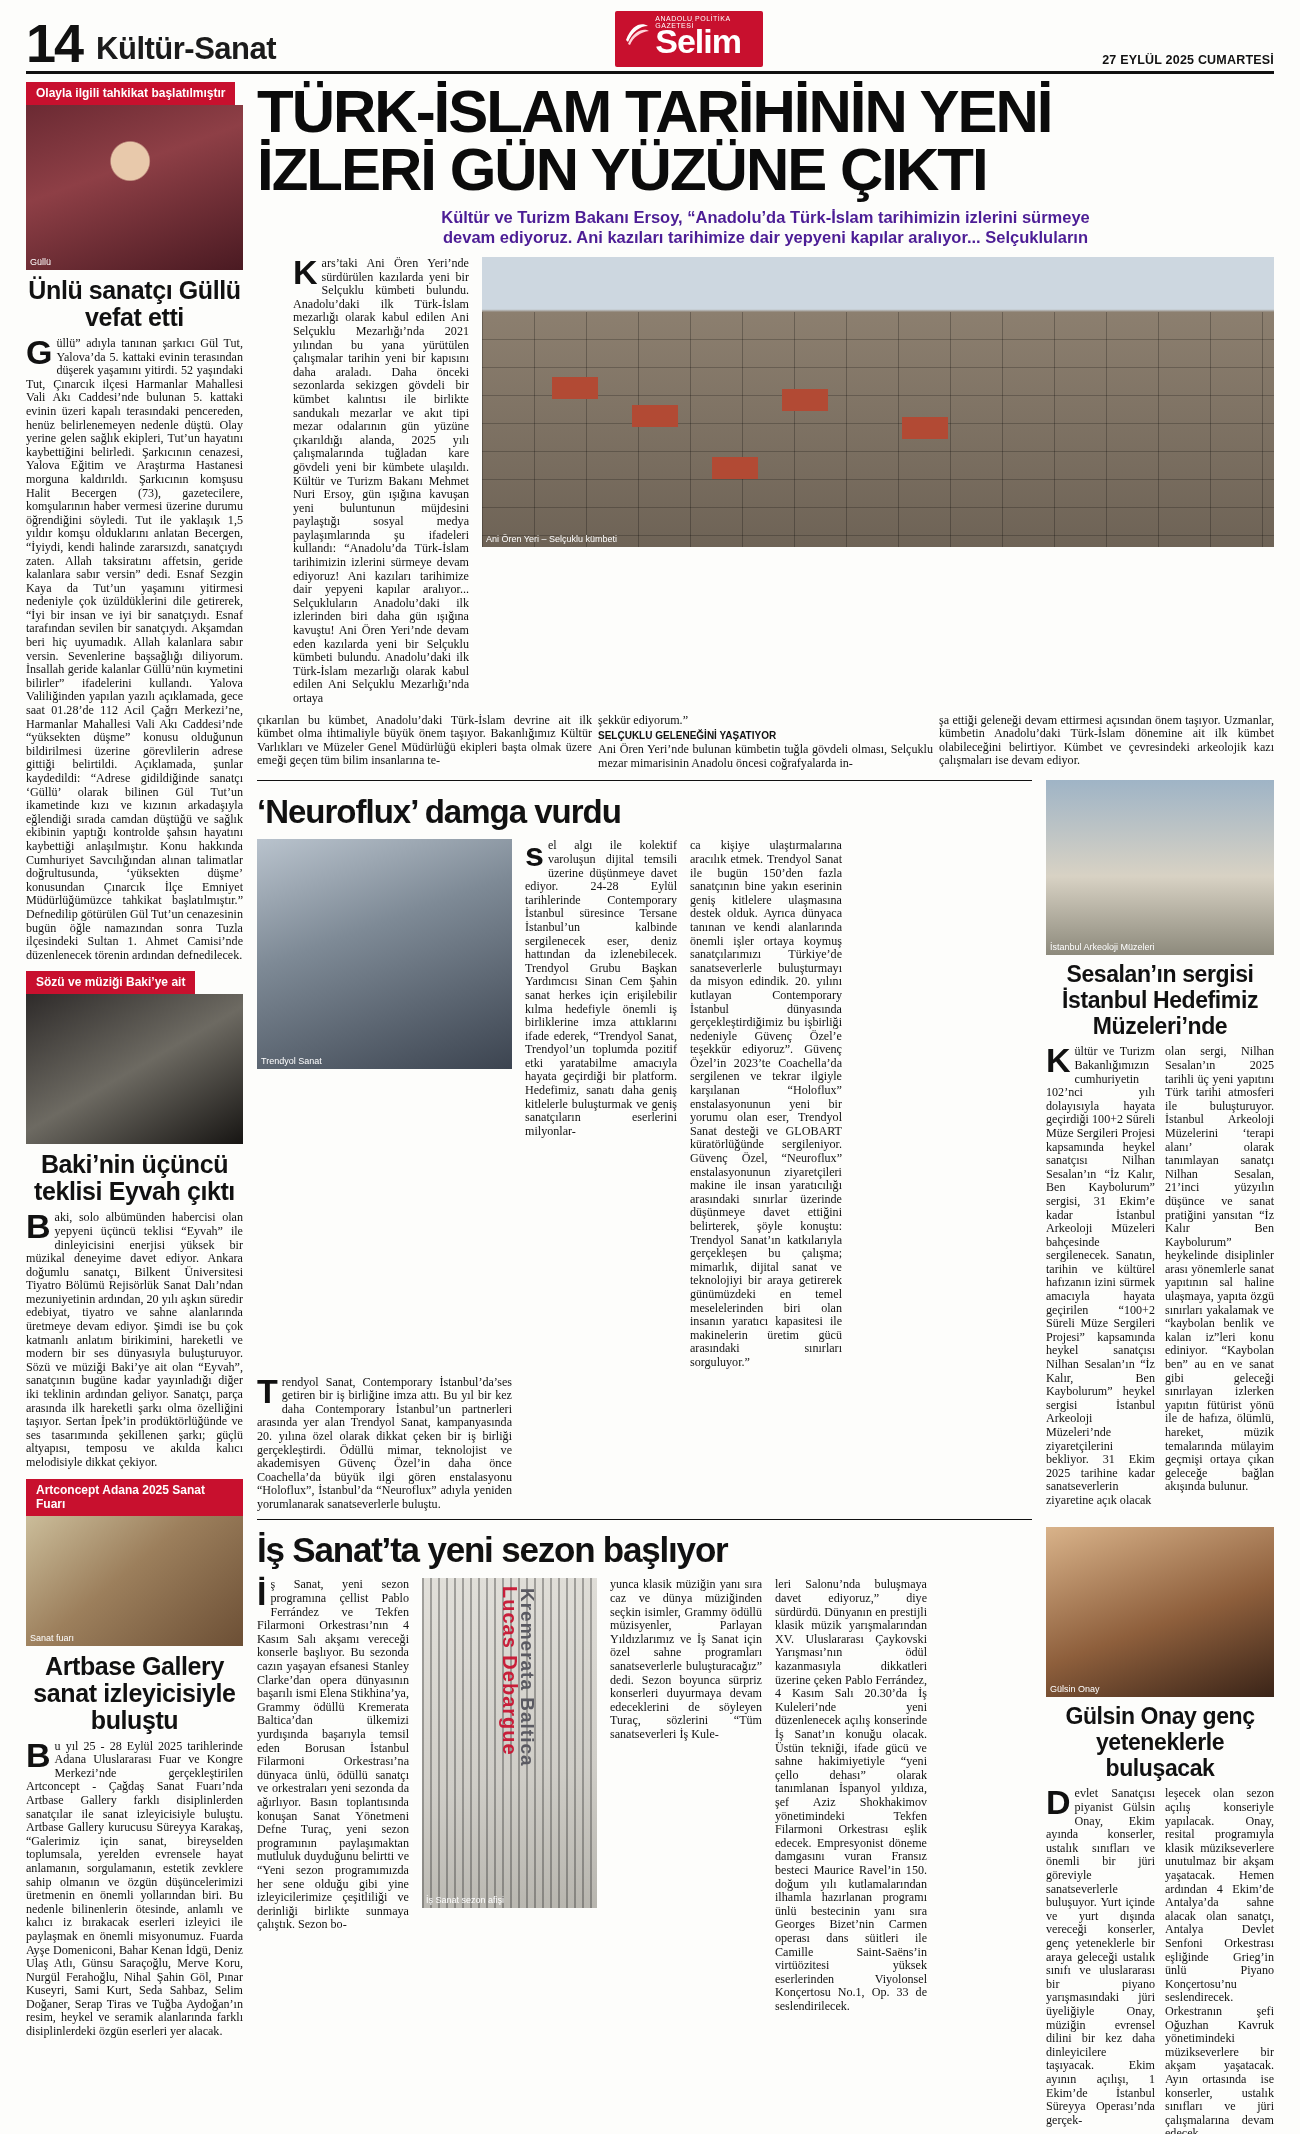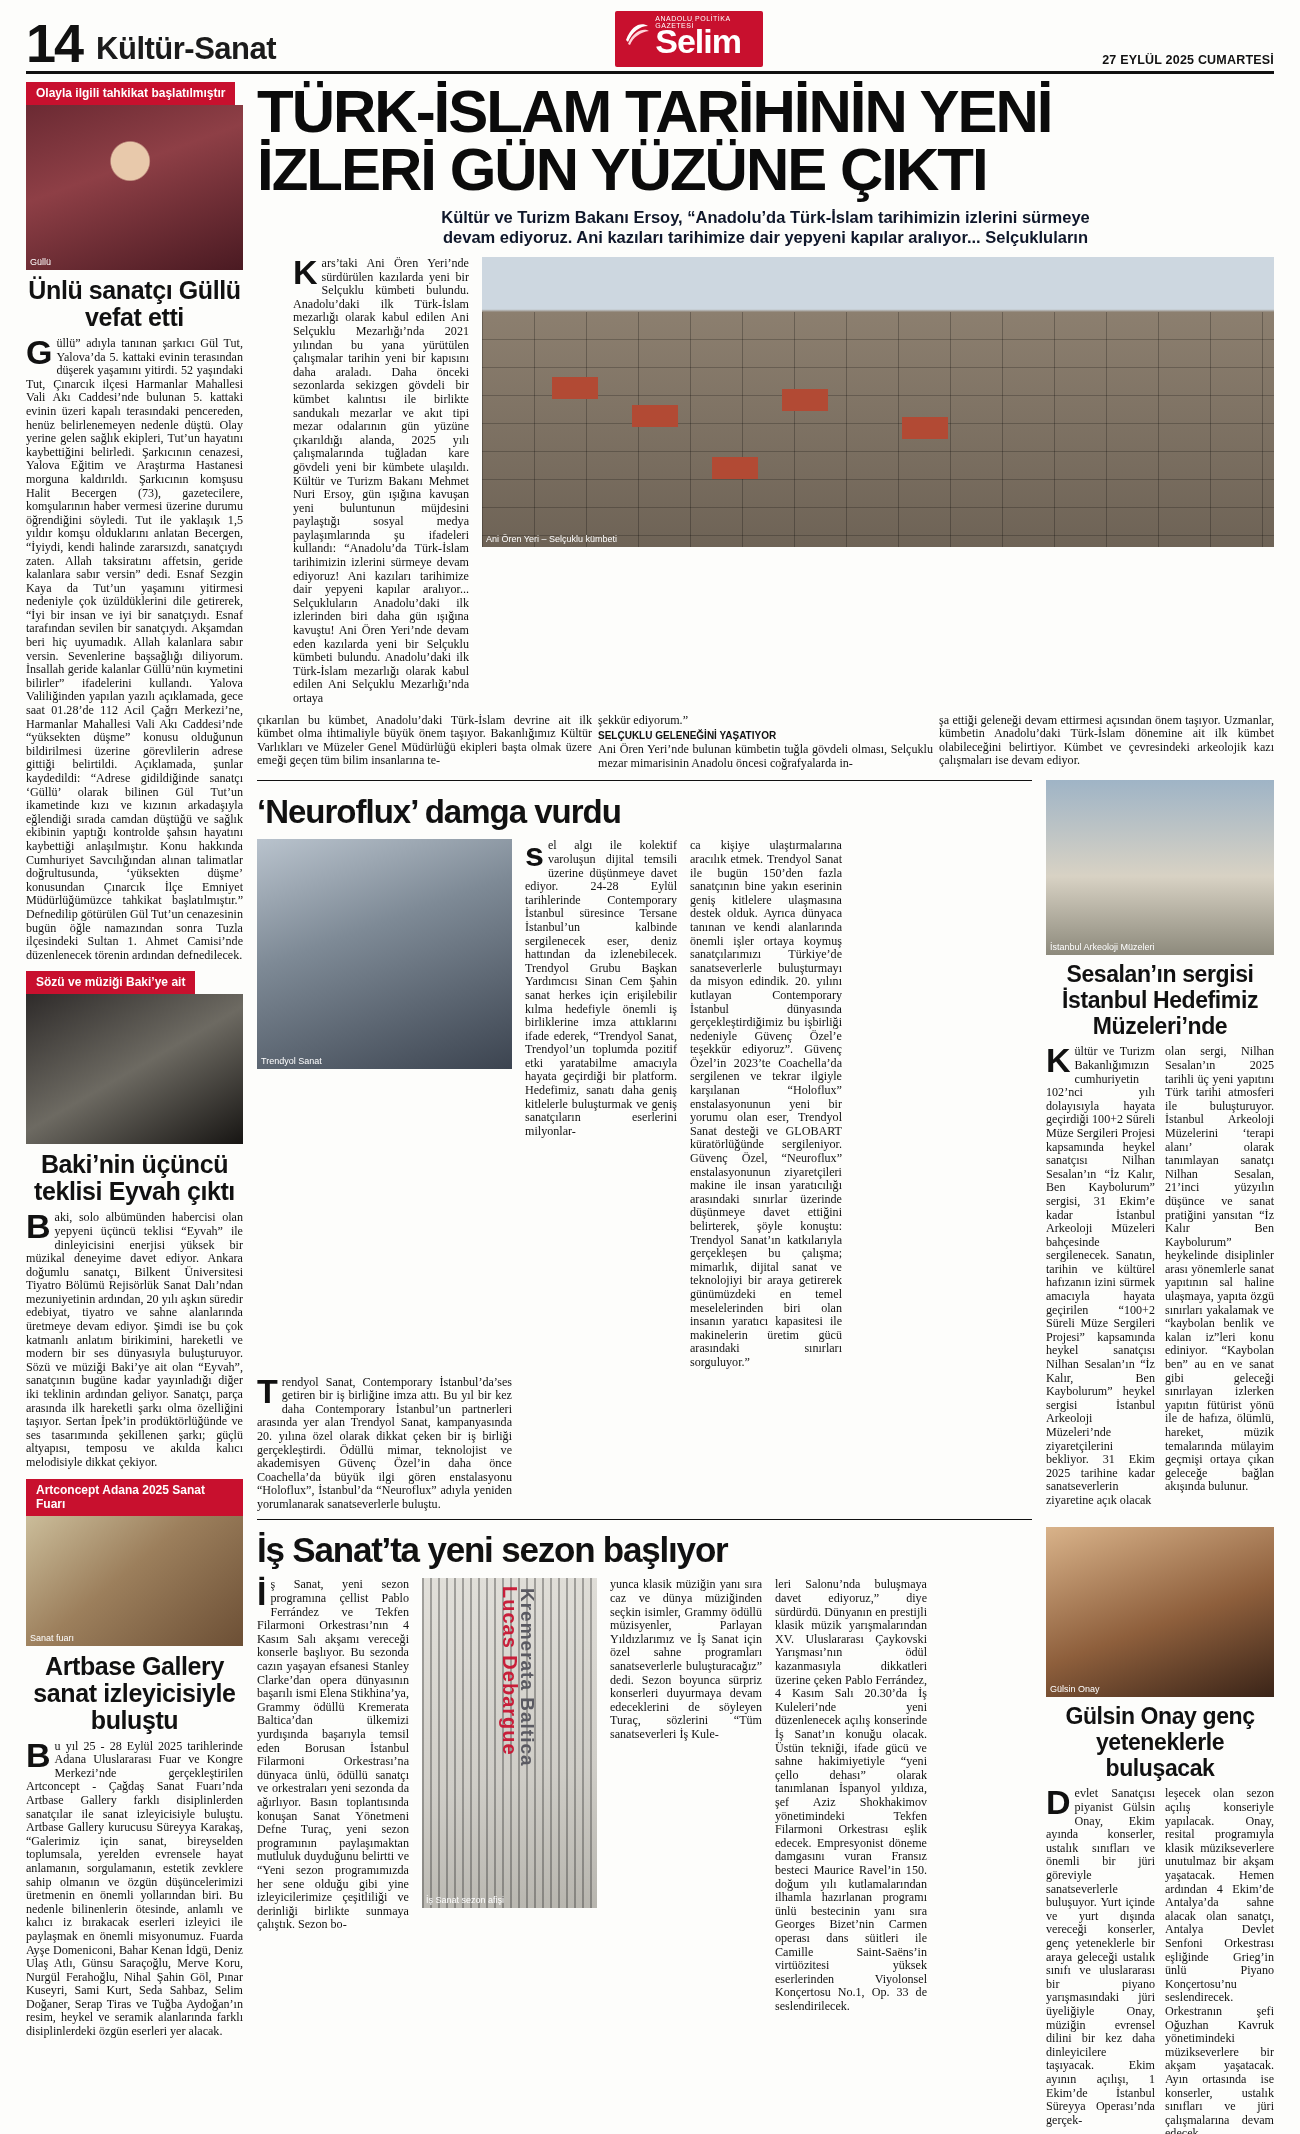--- a/index.html
+++ b/index.html
@@ -51,21 +51,21 @@
 
   
   .left-photo { width:217px; height:165px; }
   .left-title { font-family:"Liberation Sans", sans-serif; font-weight:bold; font-size:25px; line-height:27px; text-align:center; margin:7px 0 6px 0; letter-spacing:-0.4px; }
 
   
   .headline {
     font-family:"Liberation Sans", sans-serif; font-weight:bold;
     font-size:60px; line-height:56px; letter-spacing:-2px; color:#0b0b0b; margin:2px 0 0 0;
   }
-  .subhead { font-family:"Liberation Sans", sans-serif; font-size:16.5px; line-height:19.5px; font-weight:bold; margin-top:10px; color:#0f172a; }
+  .subhead { font-family:"Liberation Sans", sans-serif; font-size:16.5px; line-height:19.5px; font-weight:bold; margin-top:10px; color:#4c1d95; }
   .subhead .c { text-align:center; display:block; }
 
   .main-grid { display:flex; gap:13px; margin-top:10px; }
   .main-txt { width:176px;margin-left:36px; }
   .main-photo { flex:1; height:290px; }
 
   .three { display:flex; gap:6px; margin-top:8px; }
   .three > div { flex:1; }
 
   .sub-title { font-family:"Liberation Sans", sans-serif; font-weight:bold; font-size:10px; margin:3px 0 2px 0; }

